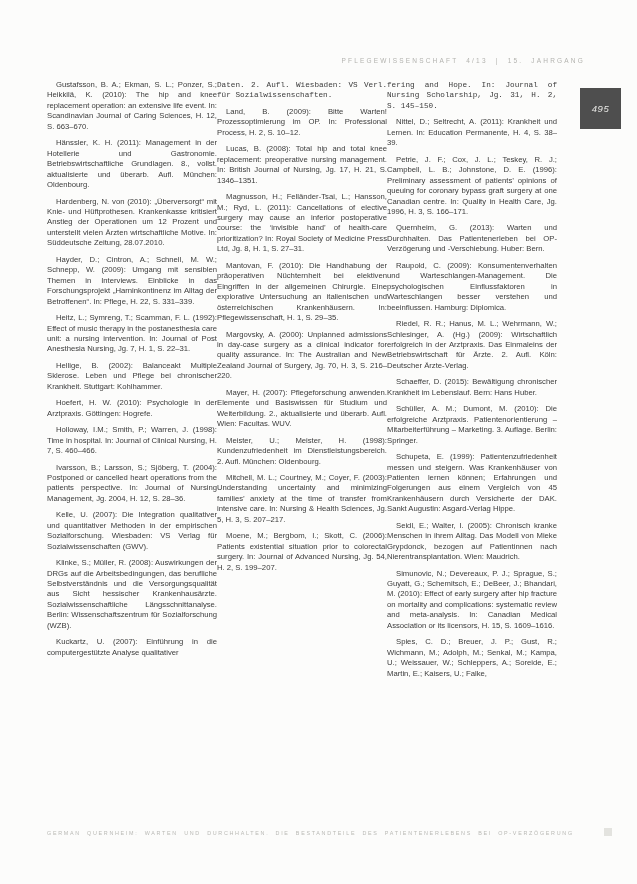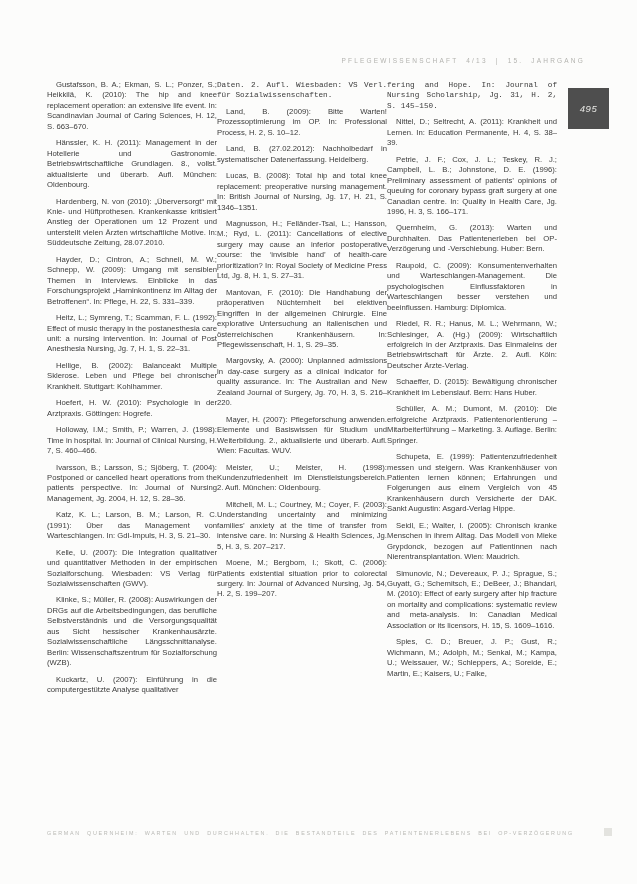--- a/index.html
+++ b/index.html
@@ -12,21 +12,21 @@
   }
   .page{position:absolute;inset:0;background:#fcfcfb;}
   .header{
     position:absolute;top:57px;left:47px;right:52px;
     text-align:right;
     font-size:6.5px;letter-spacing:2.2px;word-spacing:4px;
     color:#b3b3af;text-transform:uppercase;
     white-space:nowrap;
   }
   .page-tab{
-    position:absolute;top:88px;right:28px;
+    position:absolute;top:88px;right:16px;
     width:41px;height:41px;
     background:#4e4e4e;
     display:flex;align-items:center;justify-content:center;
   }
   .page-tab span{
     color:#e9e9e6;font-size:9.5px;font-style:italic;letter-spacing:0.5px;
   }
   .columns{
     position:absolute;top:80px;left:47px;
     width:530px;height:746px;
@@ -70,29 +70,27 @@
     <div class="col">
         <p class="ref">Gustafsson, B. A.; Ekman, S. L.; Ponzer, S.; Heikkilä, K. (2010): The hip and knee replacement operation: an extensive life event. In: Scandinavian Journal of Caring Sciences, H. 12, S. 663–670.</p>
         <p class="ref">Hänssler, K. H. (2011): Management in der Hotellerie und Gastronomie. Betriebswirtschaftliche Grundlagen. 8., vollst. aktualisierte und überarb. Aufl. München: Oldenbourg.</p>
         <p class="ref">Hardenberg, N. von (2010): „Überversorgt“ mit Knie- und Hüftprothesen. Krankenkasse kritisiert Anstieg der Operationen um 12 Prozent und unterstellt vielen Ärzten wirtschaftliche Motive. In: Süddeutsche Zeitung, 28.07.2010.</p>
         <p class="ref">Hayder, D.; Cintron, A.; Schnell, M. W.; Schnepp, W. (2009): Umgang mit sensiblen Themen in Interviews. Einblicke in das Forschungsprojekt „Harninkontinenz im Alltag der Betroffenen“. In: Pflege, H. 22, S. 331–339.</p>
         <p class="ref">Heitz, L.; Symreng, T.; Scamman, F. L. (1992): Effect of music therapy in the postanesthesia care unit: a nursing intervention. In: Journal of Post Anesthesia Nursing, Jg. 7, H. 1, S. 22–31.</p>
         <p class="ref">Hellige, B. (2002): Balanceakt Multiple Sklerose. Leben und Pflege bei chronischer Krankheit. Stuttgart: Kohlhammer.</p>
         <p class="ref">Hoefert, H. W. (2010): Psychologie in der Arztpraxis. Göttingen: Hogrefe.</p>
         <p class="ref">Holloway, I.M.; Smith, P.; Warren, J. (1998): Time in hospital. In: Journal of Clinical Nursing, H. 7, S. 460–466.</p>
         <p class="ref">Ivarsson, B.; Larsson, S.; Sjöberg, T. (2004): Postponed or cancelled heart operations from the patients perspective. In: Journal of Nursing Management, Jg. 2004, H. 12, S. 28–36.</p>
-        <p class="ref">Katz, K. L.; Larson, B. M.; Larson, R. C. (1991): Über das Management von Warteschlangen. In: GdI-Impuls, H. 3, S. 21–30.</p>
         <p class="ref">Kelle, U. (2007): Die Integration qualitativer und quantitativer Methoden in der empirischen Sozialforschung. Wiesbaden: VS Verlag für Sozialwissenschaften (GWV).</p>
         <p class="ref">Klinke, S.; Müller, R. (2008): Auswirkungen der DRGs auf die Arbeitsbedingungen, das berufliche Selbstverständnis und die Versorgungsqualität aus Sicht hessischer Krankenhausärzte. Sozialwissenschaftliche Längsschnittanalyse. Berlin: Wissenschaftszentrum für Sozialforschung (WZB).</p>
         <p class="ref">Kuckartz, U. (2007): Einführung in die computergestützte Analyse qualitativer</p>
       </div>
     <div class="col">
         <p class="ref no-indent">Daten. 2. Aufl. Wiesbaden: VS Verl. für Sozialwissenschaften.</p>
         <p class="ref">Land, B. (2009): Bitte Warten! Prozessoptimierung im OP. In: Professional Process, H. 2, S. 10–12.</p>
-        <p class="ref">Land, B. (27.02.2012): Nachholbedarf in systematischer Datenerfassung. Heidelberg.</p>
         <p class="ref">Lucas, B. (2008): Total hip and total knee replacement: preoperative nursing management. In: British Journal of Nursing, Jg. 17, H. 21, S. 1346–1351.</p>
         <p class="ref">Magnusson, H.; Felländer-Tsai, L.; Hansson, M.; Ryd, L. (2011): Cancellations of elective surgery may cause an inferior postoperative course: the ‘invisible hand’ of health-care prioritization? In: Royal Society of Medicine Press Ltd, Jg. 8, H. 1, S. 27–31.</p>
         <p class="ref">Mantovan, F. (2010): Die Handhabung der präoperativen Nüchternheit bei elektiven Eingriffen in der allgemeinen Chirurgie. Eine explorative Untersuchung an italienischen und österreichischen Krankenhäusern. In: Pflegewissenschaft, H. 1, S. 29–35.</p>
         <p class="ref">Margovsky, A. (2000): Unplanned admissions in day-case surgery as a clinical indicator for quality assurance. In: The Australian and New Zealand Journal of Surgery, Jg. 70, H. 3, S. 216–220.</p>
         <p class="ref">Mayer, H. (2007): Pflegeforschung anwenden. Elemente und Basiswissen für Studium und Weiterbildung. 2., aktualisierte und überarb. Aufl. Wien: Facultas. WUV.</p>
         <p class="ref">Meister, U.; Meister, H. (1998): Kundenzufriedenheit im Dienstleistungsbereich. 2. Aufl. München: Oldenbourg.</p>
         <p class="ref">Mitchell, M. L.; Courtney, M.; Coyer, F. (2003): Understanding uncertainty and minimizing families’ anxiety at the time of transfer from intensive care. In: Nursing &amp; Health Sciences, Jg. 5, H. 3, S. 207–217.</p>
         <p class="ref">Moene, M.; Bergbom, I.; Skott, C. (2006): Patients existential situation prior to colorectal surgery. In: Journal of Advanced Nursing, Jg. 54, H. 2, S. 199–207.</p>
       </div>
     <div class="col">

